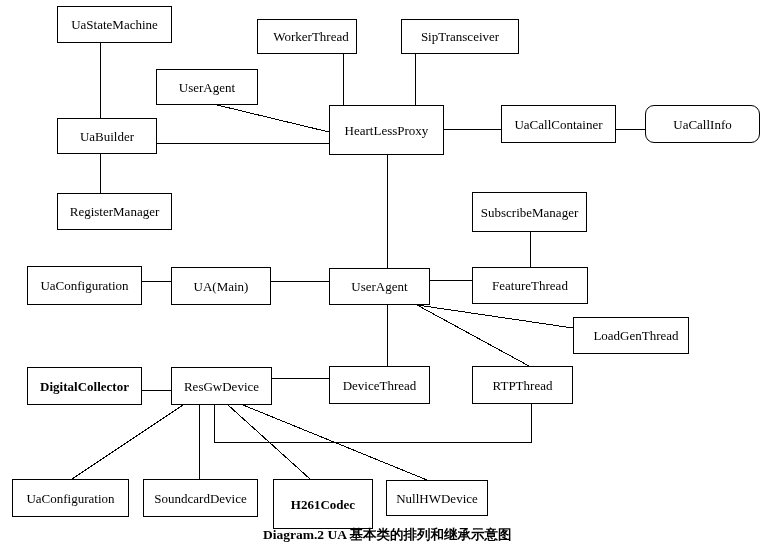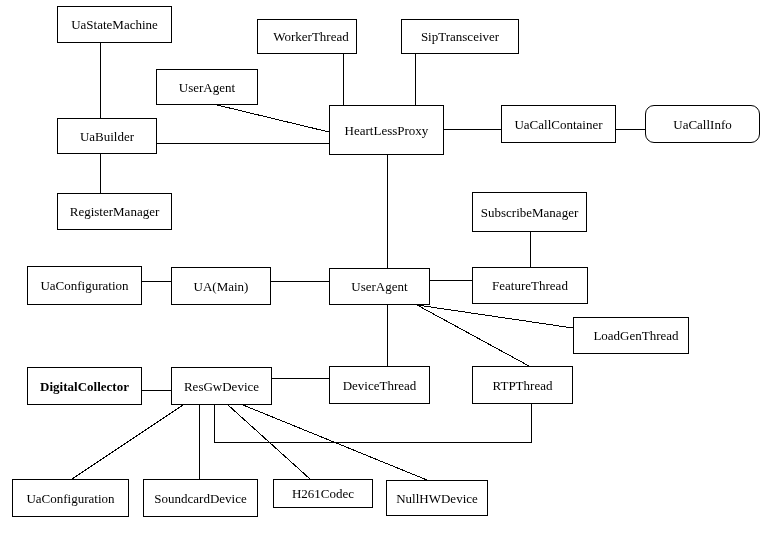--- a/index.html
+++ b/index.html
@@ -86,16 +86,17 @@
       <div class="node" style="left: 171px; top: 267px; width: 100px; height: 38px;">UA(Main)</div>
       <div class="node" style="left: 329px; top: 268px; width: 101px; height: 37px;">UserAgent</div>
       <div class="node" style="left: 472px; top: 267px; width: 116px; height: 37px;">FeatureThread</div>
       <div class="node" style="left: 573px; top: 317px; width: 116px; height: 37px; padding-left: 10px;">LoadGenThread</div>
       <div class="node" style="left: 27px; top: 367px; width: 115px; height: 38px; font-weight: bold;">DigitalCollector</div>
       <div class="node" style="left: 171px; top: 367px; width: 101px; height: 38px;">ResGwDevice</div>
       <div class="node" style="left: 329px; top: 366px; width: 101px; height: 38px;">DeviceThread</div>
       <div class="node" style="left: 472px; top: 366px; width: 101px; height: 38px;">RTPThread</div>
       <div class="node" style="left: 12px; top: 479px; width: 117px; height: 38px;">UaConfiguration</div>
       <div class="node" style="left: 143px; top: 479px; width: 115px; height: 38px;">SoundcardDevice</div>
-      <div class="node" style="left: 273px; top: 479px; width: 100px; height: 29px;">H261Codec</div>
+      <div class="node" style="left: 273px; top: 479px; width: 100px; height: 50px; font-weight: bold;">H261Codec</div>
       <div class="node" style="left: 386px; top: 480px; width: 102px; height: 36px;">NullHWDevice</div>
     </div>
+  <div class="caption" style="left:263px; top:527px;">Diagram.2 UA 基本类的排列和继承示意图</div>
 </div>
 
 </body></html>

